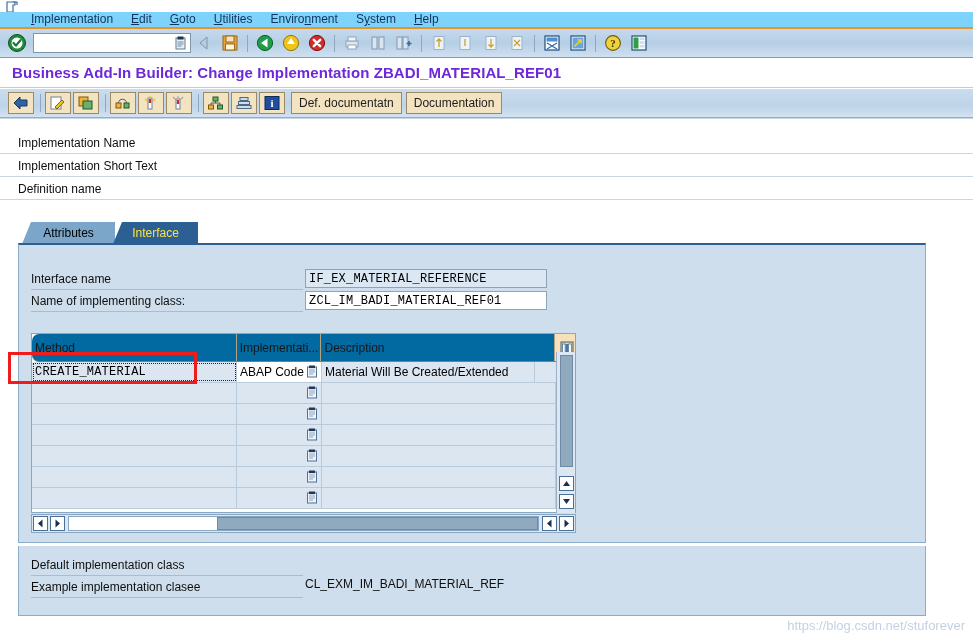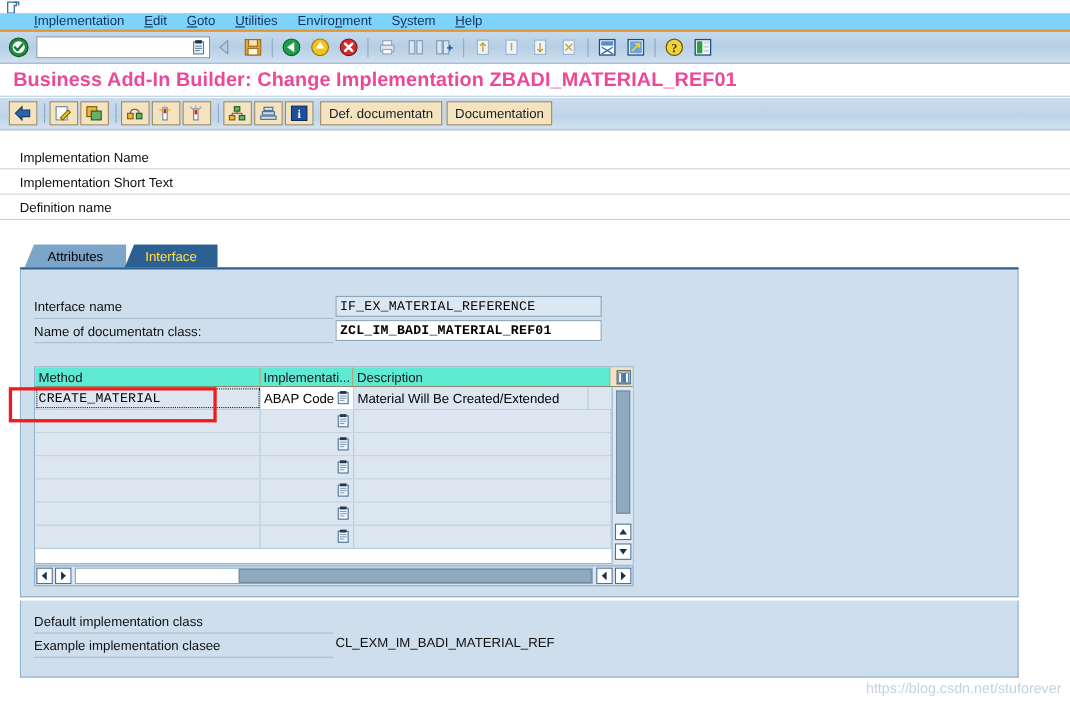--- a/index.html
+++ b/index.html
@@ -61,21 +61,21 @@
   }
   .tsep { width: 1px; height: 17px; background: #8fa8c0; margin: 0 4px; }
 
   
   .heading {
     position: absolute; left: 0; top: 58px; width: 973px; height: 30px;
     background: #ffffff; display: flex; align-items: center;
     border-bottom: 1px solid #b8cee2;
   }
   .heading-text {
-    font-size: 18px; font-weight: bold; color: #ec4899; padding-left: 12px;
+    font-size: 15px; font-weight: bold; color: #6d28d9; padding-left: 12px;
     letter-spacing: 0.1px;
   }
 
   
   .apptoolbar {
     position: absolute; left: 0; top: 89px; width: 973px; height: 29px;
     background: linear-gradient(to bottom, #cadcee 0%, #bed4e8 60%, #d2e2f1 100%);
     border-bottom: 1px solid #8fb0cd;
     display: flex; align-items: center; padding-left: 8px;
   }
@@ -120,21 +120,21 @@
     background: #cedeec; border: 1px solid #8badcb; border-top: 2px solid #2c6093;
   }
 
   
   .tf-row { position: absolute; height: 20px; display: flex; align-items: center; }
   .tf-lbl { font-size: 12px; color: #0f0f0f; }
   .tf-underline { position: absolute; height: 1px; background: #a8bdd0; }
 
   
   .tblwrap { position: absolute; left: 12px; top: 88px; width: 545px; height: 180px; border: 1px solid #89a7c3; background: #ffffff; }
-  .thead { display: flex; height: 18px; background: #5eead4; border-bottom: 1px solid #8b7c5e; }
+  .thead { display: flex; height: 28px; background: #0369a1; border-bottom: 1px solid #8b7c5e; border-radius: 7px; }
   .th {
     font-size: 12px; color: #171717; display: flex; align-items: center;
     padding-left: 3px; border-right: 1px solid #b4a484; height: 100%; overflow: hidden;
     white-space: nowrap;
   }
   .th-ctl { width: 20px; background: #f5e2bc; display: flex; align-items: center; justify-content: center; border-right: none; }
   .tbody { position: relative; }
   .trow { display: flex; height: 21px; border-bottom: 1px solid #b9cada; background: #dbe6f1; }
   .td { font-size: 12px; display: flex; align-items: center; padding-left: 3px; border-right: 1px solid #b9cada; height: 100%; overflow: hidden; white-space: nowrap; }
   .td.mono { font-family: "Liberation Mono", monospace; letter-spacing: .2px; }
@@ -422,24 +422,24 @@
 
   <div class="tabpanel">
 
     <div class="tf-row" style="left:12px; top:24px; width:520px;">
       <span class="tf-lbl">Interface name</span>
     </div>
     <div class="tf-underline" style="left:12px; top:44px; width:272px;"></div>
     <div class="fld" style="position:absolute; left:286px; top:24px; width:242px;">IF_EX_MATERIAL_REFERENCE</div>
 
     <div class="tf-row" style="left:12px; top:46px; width:520px;">
-      <span class="tf-lbl">Name of documentatn class:</span>
+      <span class="tf-lbl">Name of implementing class:</span>
     </div>
     <div class="tf-underline" style="left:12px; top:66px; width:272px;"></div>
-    <div class="fld white" style="position:absolute; left:286px; top:46px; width:242px;font-weight:bold;">ZCL_IM_BADI_MATERIAL_REF01</div>
+    <div class="fld white" style="position:absolute; left:286px; top:46px; width:242px;">ZCL_IM_BADI_MATERIAL_REF01</div>
 
     <div class="tblwrap">
       <div class="thead">
         <div class="th" style="width:205px;">Method</div>
         <div class="th" style="width:85px;">Implementati...</div>
         <div class="th" style="width:234px;">Description</div>
         <div class="th th-ctl">
           <svg width="14" height="14" viewBox="0 0 14 14">
             <rect x="1" y="1" width="12" height="12" fill="#f2d98f" stroke="#3a5f8a"></rect>
             <rect x="2.5" y="3" width="2.6" height="9" fill="#ffffff" stroke="#3a5f8a" stroke-width="0.7"></rect>

